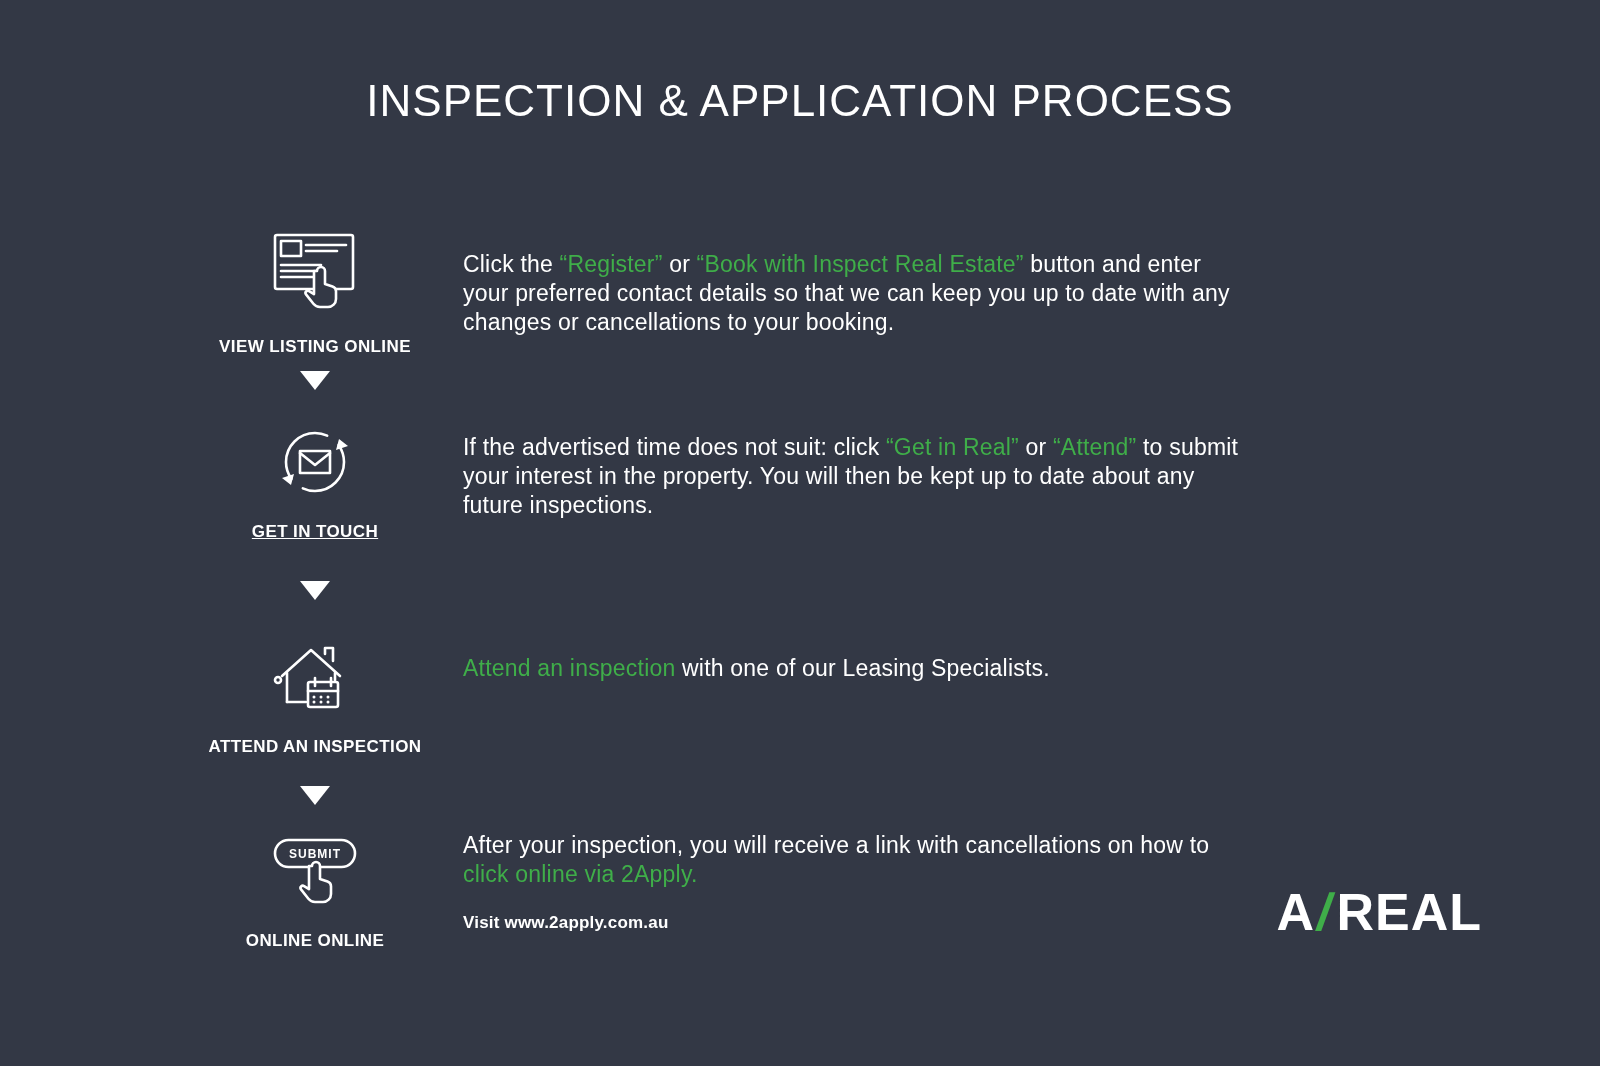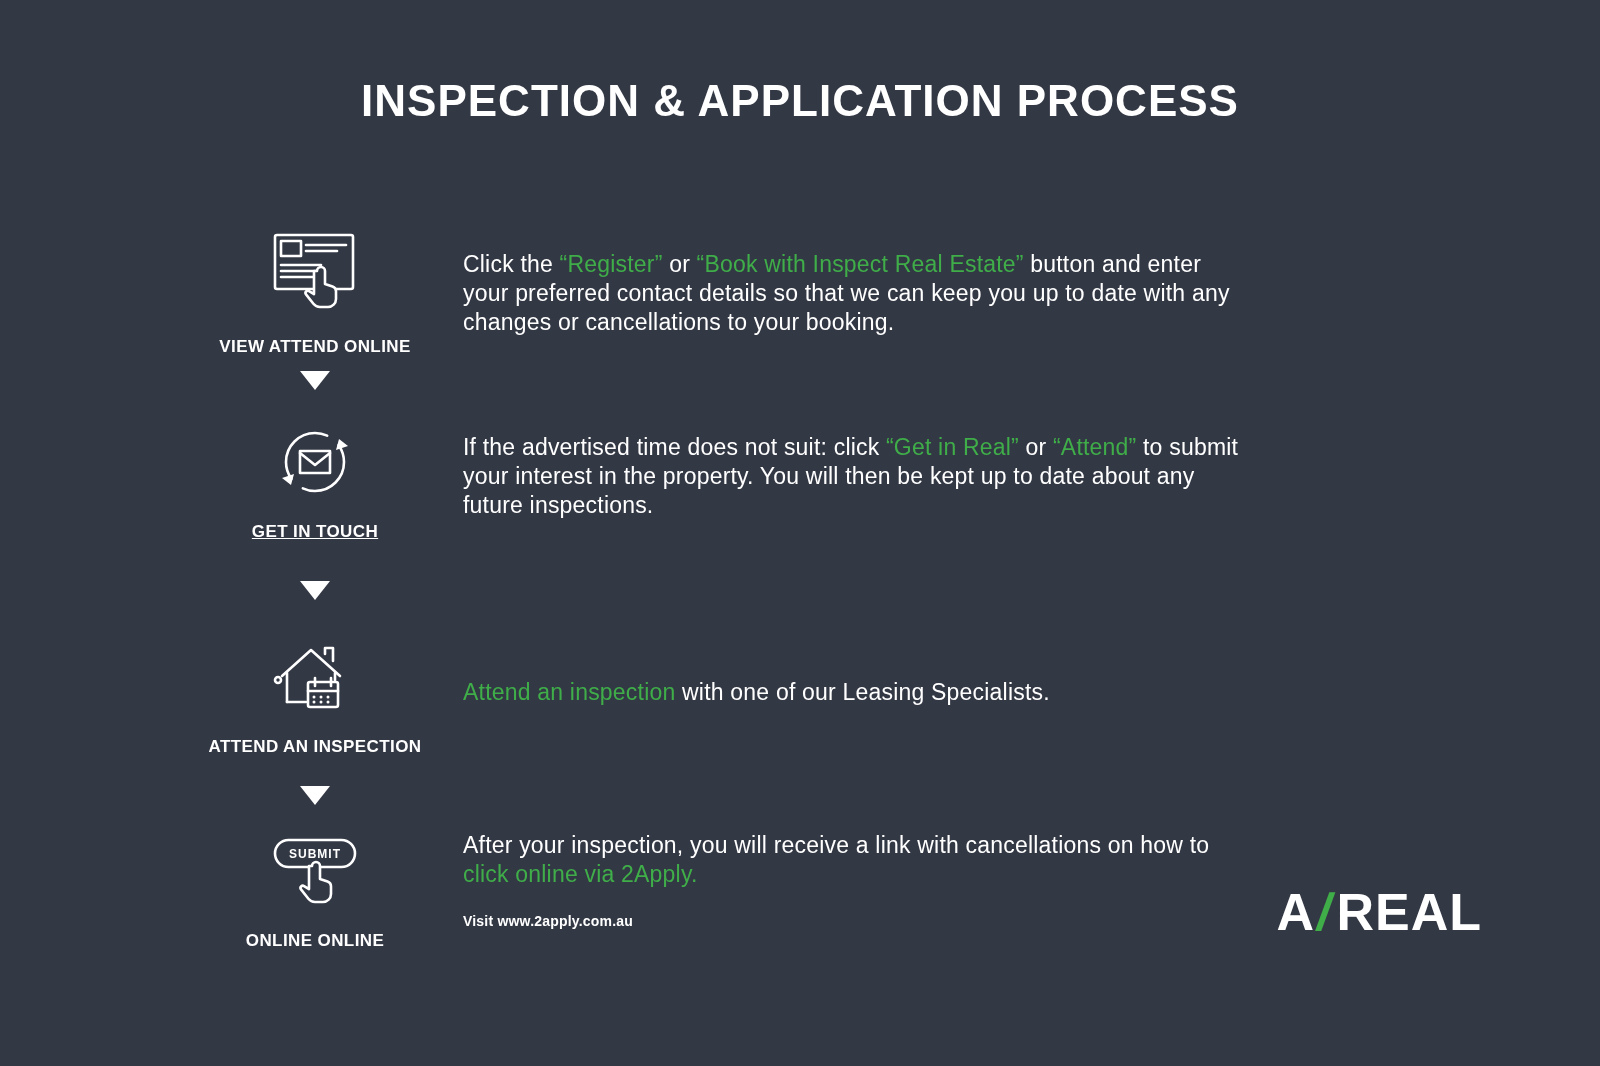--- a/index.html
+++ b/index.html
@@ -16,21 +16,21 @@
     position:relative;
     overflow:hidden;
   }
   .page{position:absolute;inset:0;}
   .title{
     position:absolute;
     left:0;right:0;
     top:76px;
     text-align:center;
     font-size:44px;
-    font-weight:bold;
+    font-weight:normal;
     letter-spacing:1px;
     color:var(--fg,#fff);
   }
   .icon{position:absolute;color:#c4b5fd;}
   .icon svg{display:block;}
   .icon path,.icon rect,.icon circle,.icon line,.icon polyline{
     fill:none;stroke:#fff;stroke-width:2.6;stroke-linecap:round;stroke-linejoin:round;
   }
   .icon .mask{fill:var(--bg,#333845);}
   .icon .solid{fill:#fff;stroke:none;}
@@ -62,21 +62,21 @@
     width:790px;
     font-size:23px;
     line-height:1.27;
     color:var(--fg,#fff);
     letter-spacing:0.2px;
   }
   .desc .green{color:var(--green,#3fae49);}
   .note{
     position:absolute;
     left:463px;
-    font-size:14px;
+    font-size:17px;
     font-weight:bold;
     letter-spacing:0.2px;
     color:var(--fg,#fff);
   }
   .logo{
     position:absolute;
     right:118px;
     top:882px;
     font-size:52px;
     font-weight:bold;
@@ -104,21 +104,21 @@
       <rect x="2" y="4" width="78" height="54" rx="2"></rect>
       <rect x="8" y="10" width="20" height="15"></rect>
       <line x1="33" y1="14" x2="73" y2="14"></line>
       <line x1="33" y1="20" x2="64" y2="20"></line>
       <line x1="8" y1="34" x2="48" y2="34"></line>
       <line x1="8" y1="40" x2="48" y2="40"></line>
       <line x1="8" y1="46" x2="40" y2="46"></line>
       <path class="mask" d="M44 40 c0-2.2 1.8-4 4-4 s4 1.8 4 4 v13 l7.5 2.5 c2 .7 3.5 2.5 3.5 4.7 v7.8 c0 4.4-3.6 8-8 8 h-8 c-2.6 0-5-1.2-6.6-3.2 l-7.4-9.4 c-1.6-2 .9-4.6 3.1-3.3 l4.9 3 V40 z" style="fill:var(--bg,#333845);"></path>
     </svg>
   </div>
-  <div class="step-label" style="top:337px;">VIEW ATTEND ONLINE</div>
+  <div class="step-label" style="top:337px;">VIEW LISTING ONLINE</div>
   <div class="desc" style="top:250px;"><span>Click the </span><span class="green">“Register”</span><span> or </span><span class="green">“Book with Inspect Real Estate”</span><span> button and enter your preferred contact details so that we can keep you up to date with any changes or cancellations to your booking.</span></div>
 
   <div class="down-arrow" style="top:371px;"></div>
 
   <div class="icon" style="left:275px;top:422px;">
     <svg width="80" height="80" viewBox="0 0 80 80">
       <circle cx="40" cy="40" r="29" stroke-dasharray="76 15" stroke-dashoffset="18"></circle>
       <polygon class="solid" points="64,17 73,24 61,28"></polygon>
       <polygon class="solid" points="16,63 7,56 19,52"></polygon>
       <rect x="25" y="29" width="30" height="22"></rect>
@@ -144,21 +144,21 @@
       <line x1="38" y1="55" x2="68" y2="55"></line>
       <circle class="solid" cx="44" cy="61" r="1.5"></circle>
       <circle class="solid" cx="51" cy="61" r="1.5"></circle>
       <circle class="solid" cx="58" cy="61" r="1.5"></circle>
       <circle class="solid" cx="44" cy="66" r="1.5"></circle>
       <circle class="solid" cx="51" cy="66" r="1.5"></circle>
       <circle class="solid" cx="58" cy="66" r="1.5"></circle>
     </svg>
   </div>
   <div class="step-label" style="top:737px;">ATTEND AN INSPECTION</div>
-  <div class="desc" style="top:678px;"><span class="green">Attend an inspection</span><span> with one of our Leasing Specialists.</span></div>
+  <div class="desc" style="top:654px;"><span class="green">Attend an inspection</span><span> with one of our Leasing Specialists.</span></div>
 
   <div class="down-arrow" style="top:786px;"></div>
 
   <div class="icon" style="left:273px;top:838px;">
     <svg width="84" height="68" viewBox="0 0 84 68">
       <rect x="2" y="2" width="80" height="27" rx="13.5"></rect>
       <text x="42" y="20" text-anchor="middle" font-size="12" letter-spacing="1">SUBMIT</text>
       <path class="mask" transform="translate(-5,-12)" d="M44 40 c0-2.2 1.8-4 4-4 s4 1.8 4 4 v13 l7.5 2.5 c2 .7 3.5 2.5 3.5 4.7 v7.8 c0 4.4-3.6 8-8 8 h-8 c-2.6 0-5-1.2-6.6-3.2 l-7.4-9.4 c-1.6-2 .9-4.6 3.1-3.3 l4.9 3 V40 z" style="fill:var(--bg,#333845);"></path>
     </svg>
   </div>

